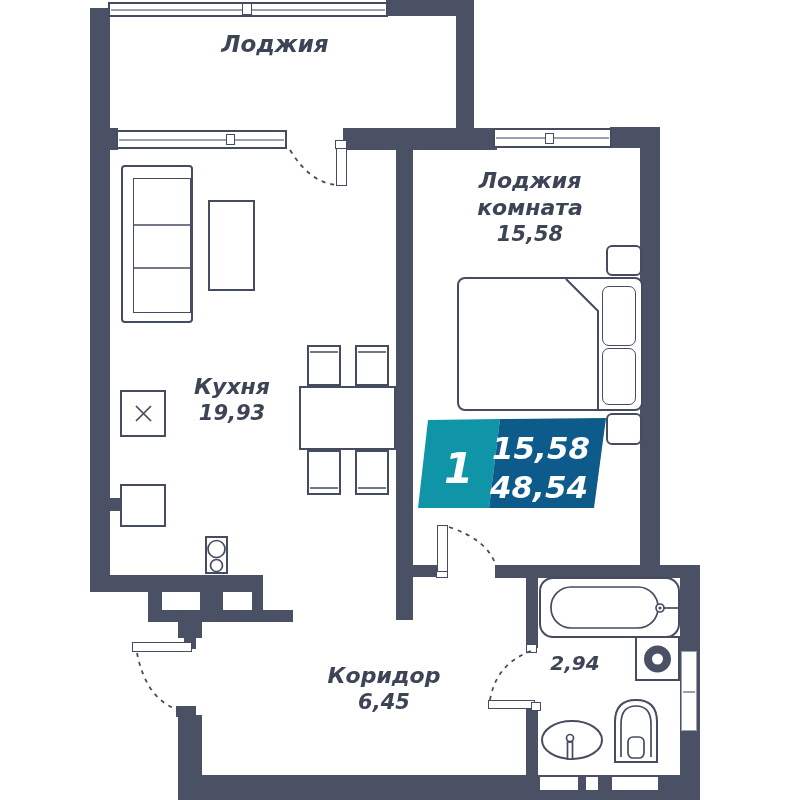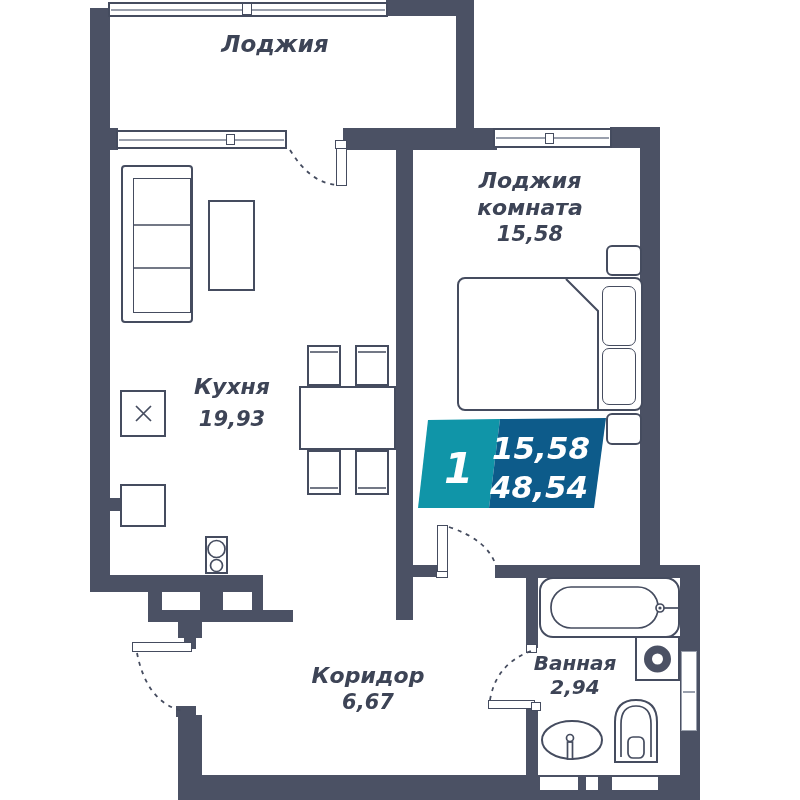--- a/index.html
+++ b/index.html
@@ -151,24 +151,23 @@
 
   <div class="label" style="left:175px;top:30px;width:200px;font-size:23px;">
     <span class="nm">Лоджия</span>
   </div>
   <div class="label" style="left:455px;top:168px;width:150px;font-size:22px;">
     <span class="nm">Лоджия комната</span>
     <span class="area" style="font-size:21px;">15,58</span>
   </div>
   <div class="label" style="left:152px;top:374px;width:160px;font-size:22px;">
     <span class="nm">Кухня</span>
-    <span class="area" style="font-size:21px;margin-top:6px;">19,93</span>
+    <span class="area" style="font-size:21px;">19,93</span>
   </div>
-  <div class="label" style="left:288px;top:663px;width:160px;font-size:22px;font-style:italic;">
+  <div class="label" style="left:304px;top:663px;width:160px;font-size:22px;font-style:italic;">
     <span class="nm">Коридор</span>
-    <span class="area" style="font-size:21px;">6,67</span>
+    <span class="area" style="font-size:21px;">6,45</span>
   </div>
   <div class="label" style="left:495px;top:651px;width:160px;font-size:20px;">
-    <span class="nm">Ванная</span>
     <span class="area">2,94</span>
   </div>
 
 </div>
 
 </body></html>

